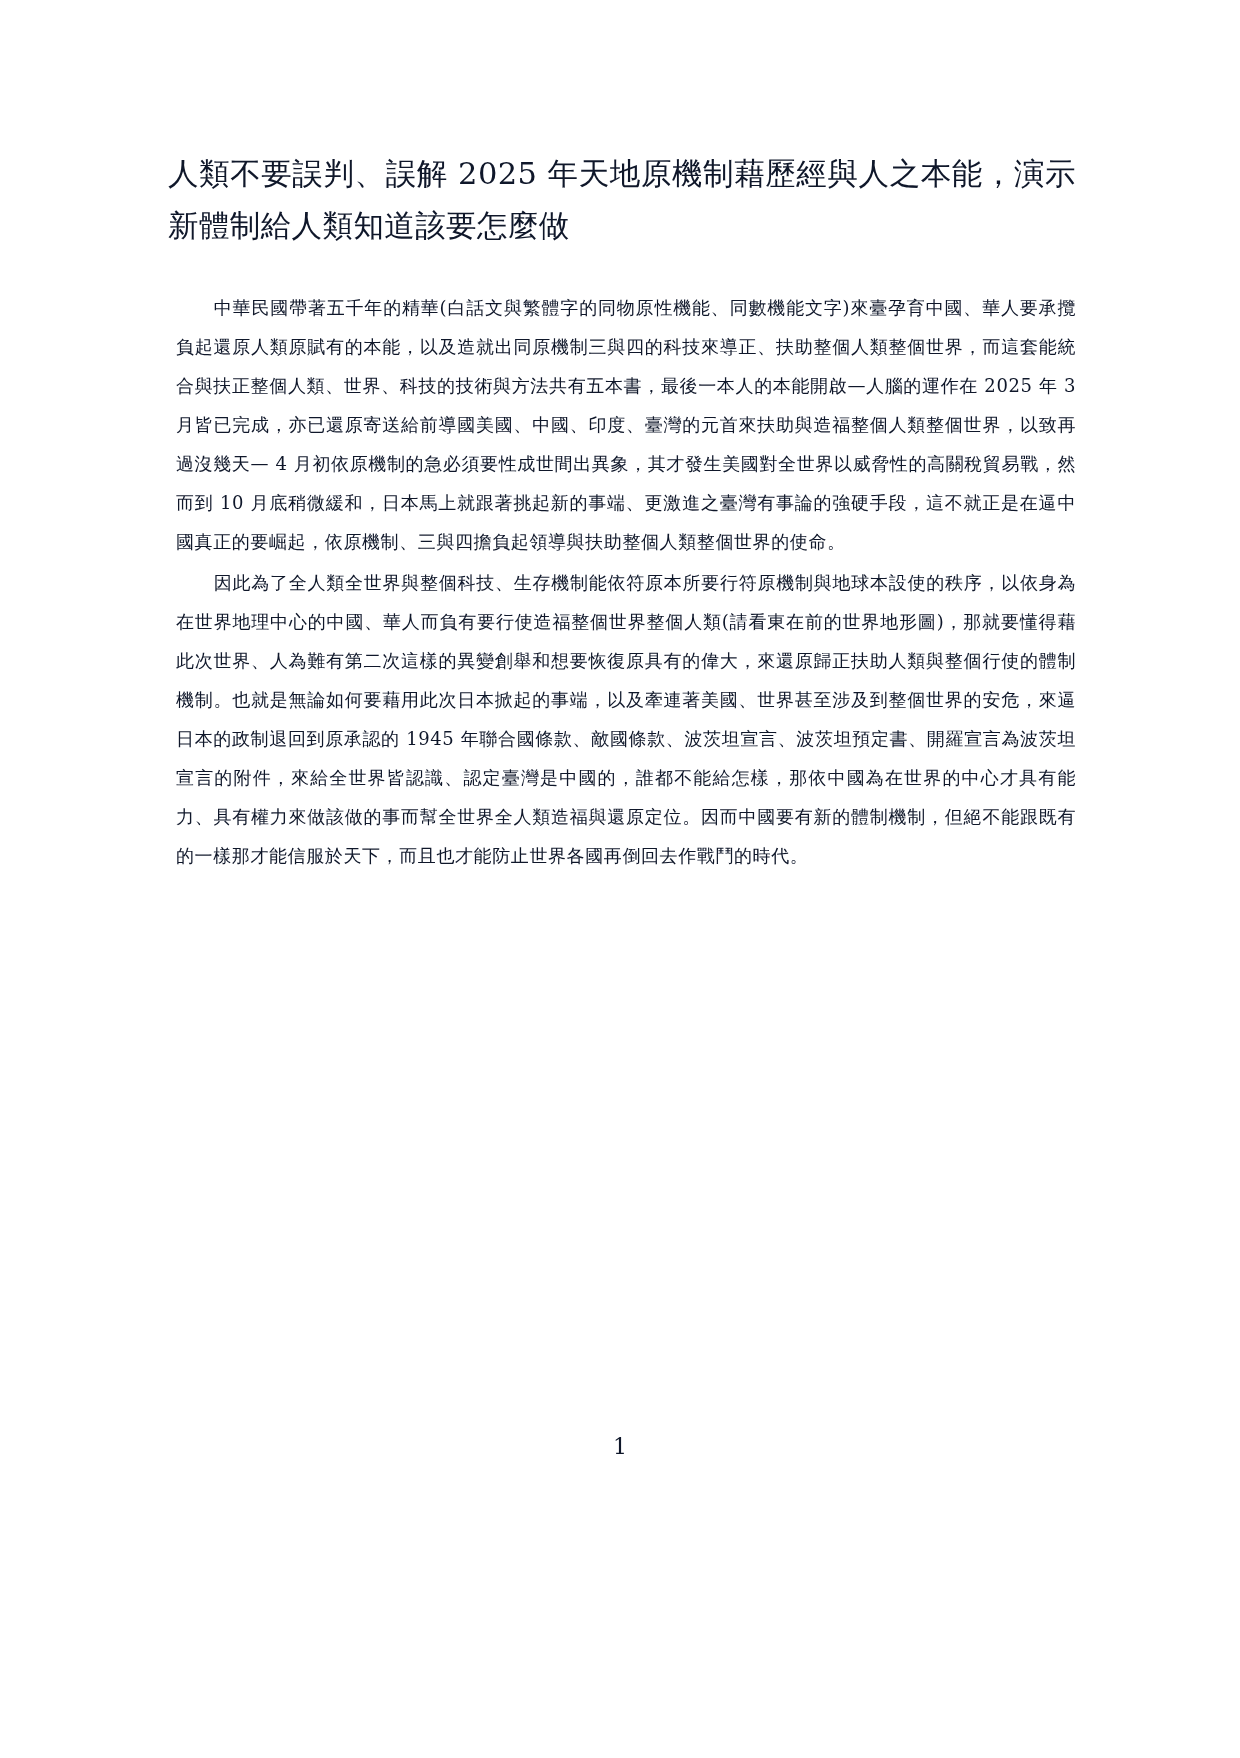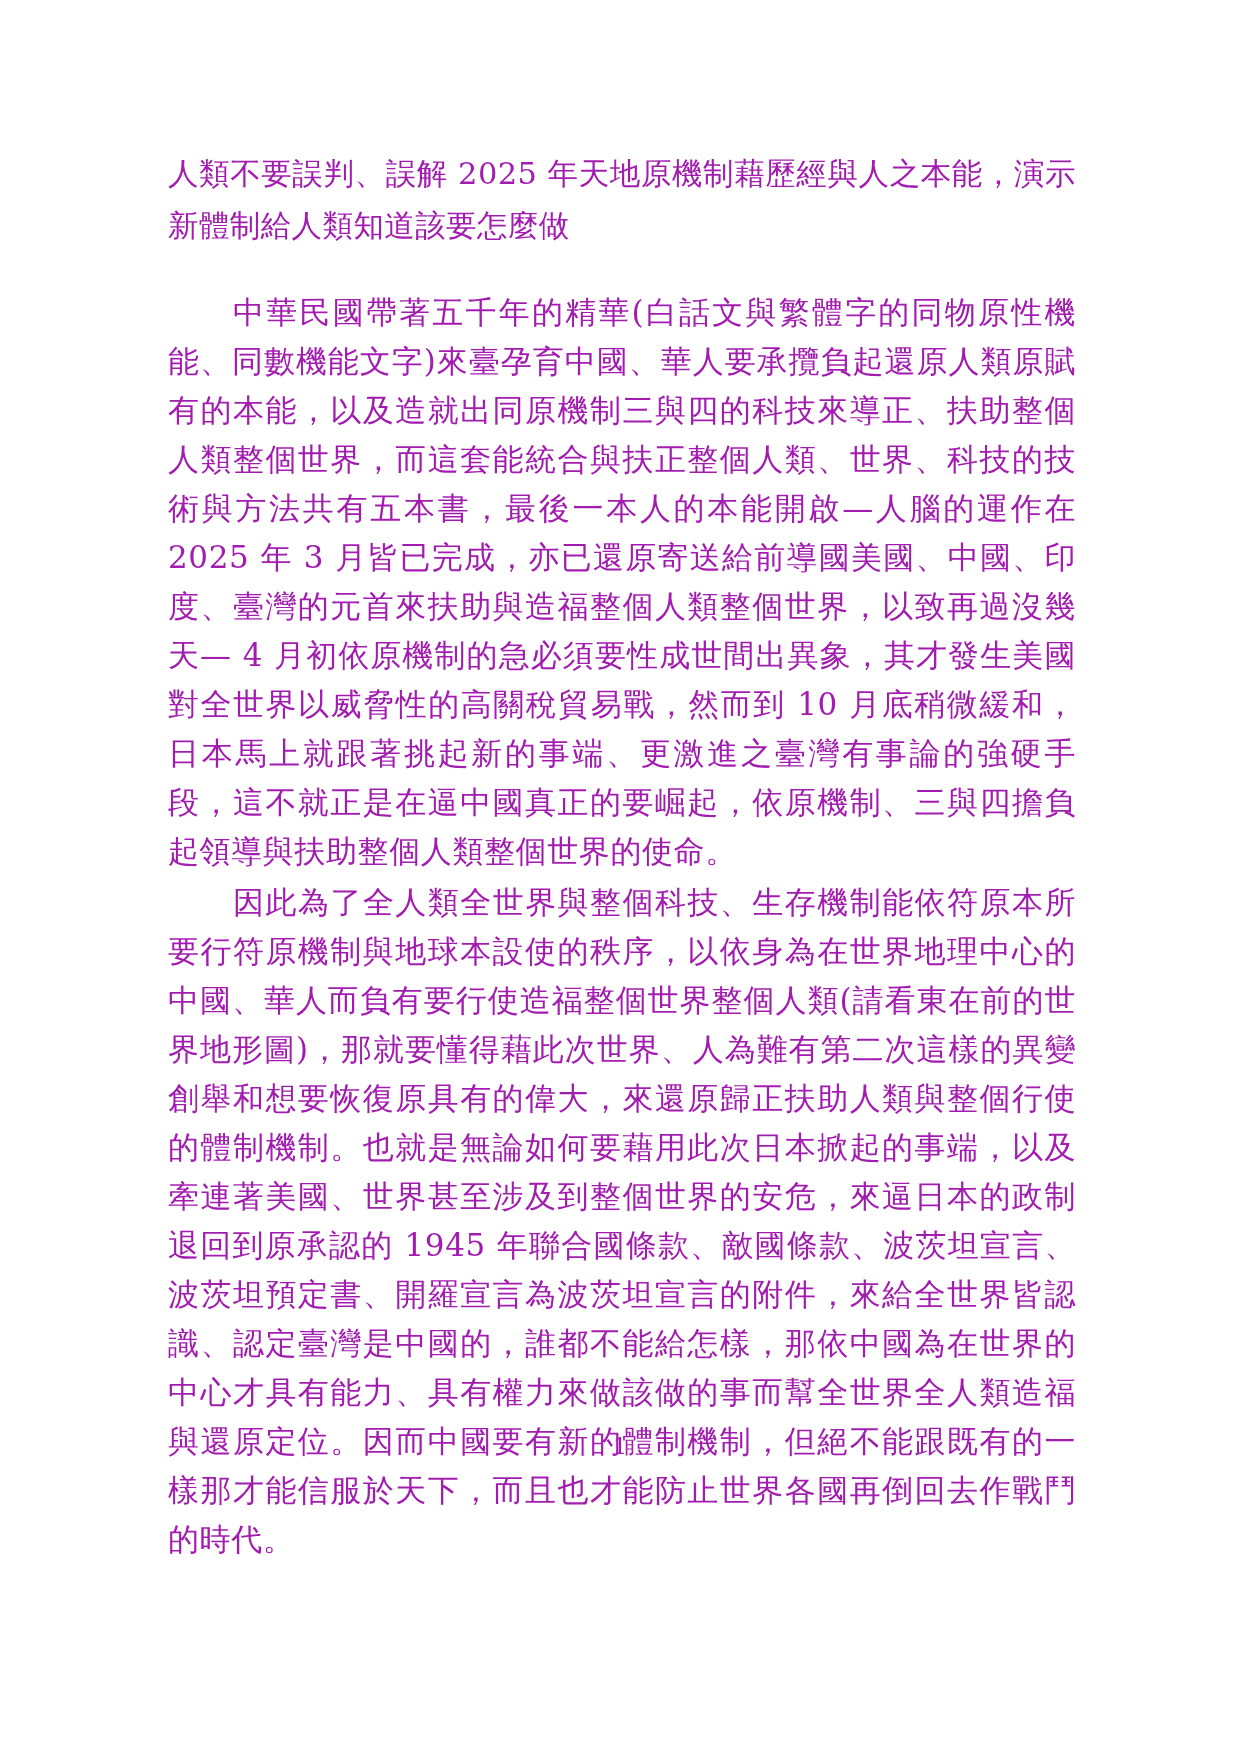--- a/index.html
+++ b/index.html
@@ -8,44 +8,44 @@
     background: #ffffff;
   }
   .page {
     position: relative;
     width: 1240px;
     height: 1758px;
     margin: 0 auto;
     background: #ffffff;
     box-sizing: border-box;
     font-family: "DejaVu Serif", "Liberation Serif", serif;
-    color: #a21caf;
+    color: #0f172a;
   }
   .content {
     position: absolute;
     left: 168px;
     top: 148px;
     width: 908px;
   }
   .doc-title {
     font-size: 30.5px;
     line-height: 52px;
     letter-spacing: 0.4px;
     text-align: justify;
     text-justify: inter-ideograph;
     margin: 0 0 36px 0;
     font-weight: normal;
   }
   .para {
-    font-size: 31px;
-    line-height: 49px;
+    font-size: 18px;
+    line-height: 39px;
     letter-spacing: 0.6px;
     text-align: justify;
     text-justify: inter-ideograph;
-    margin: 0 0 0 0;
+    margin: 0 0 0 8px;
     text-indent: 2.1em;
   }
   .para + .para {
     margin-top: 2px;
   }
   .page-number {
     position: absolute;
     left: 0;
     right: 0;
     top: 1434px;

